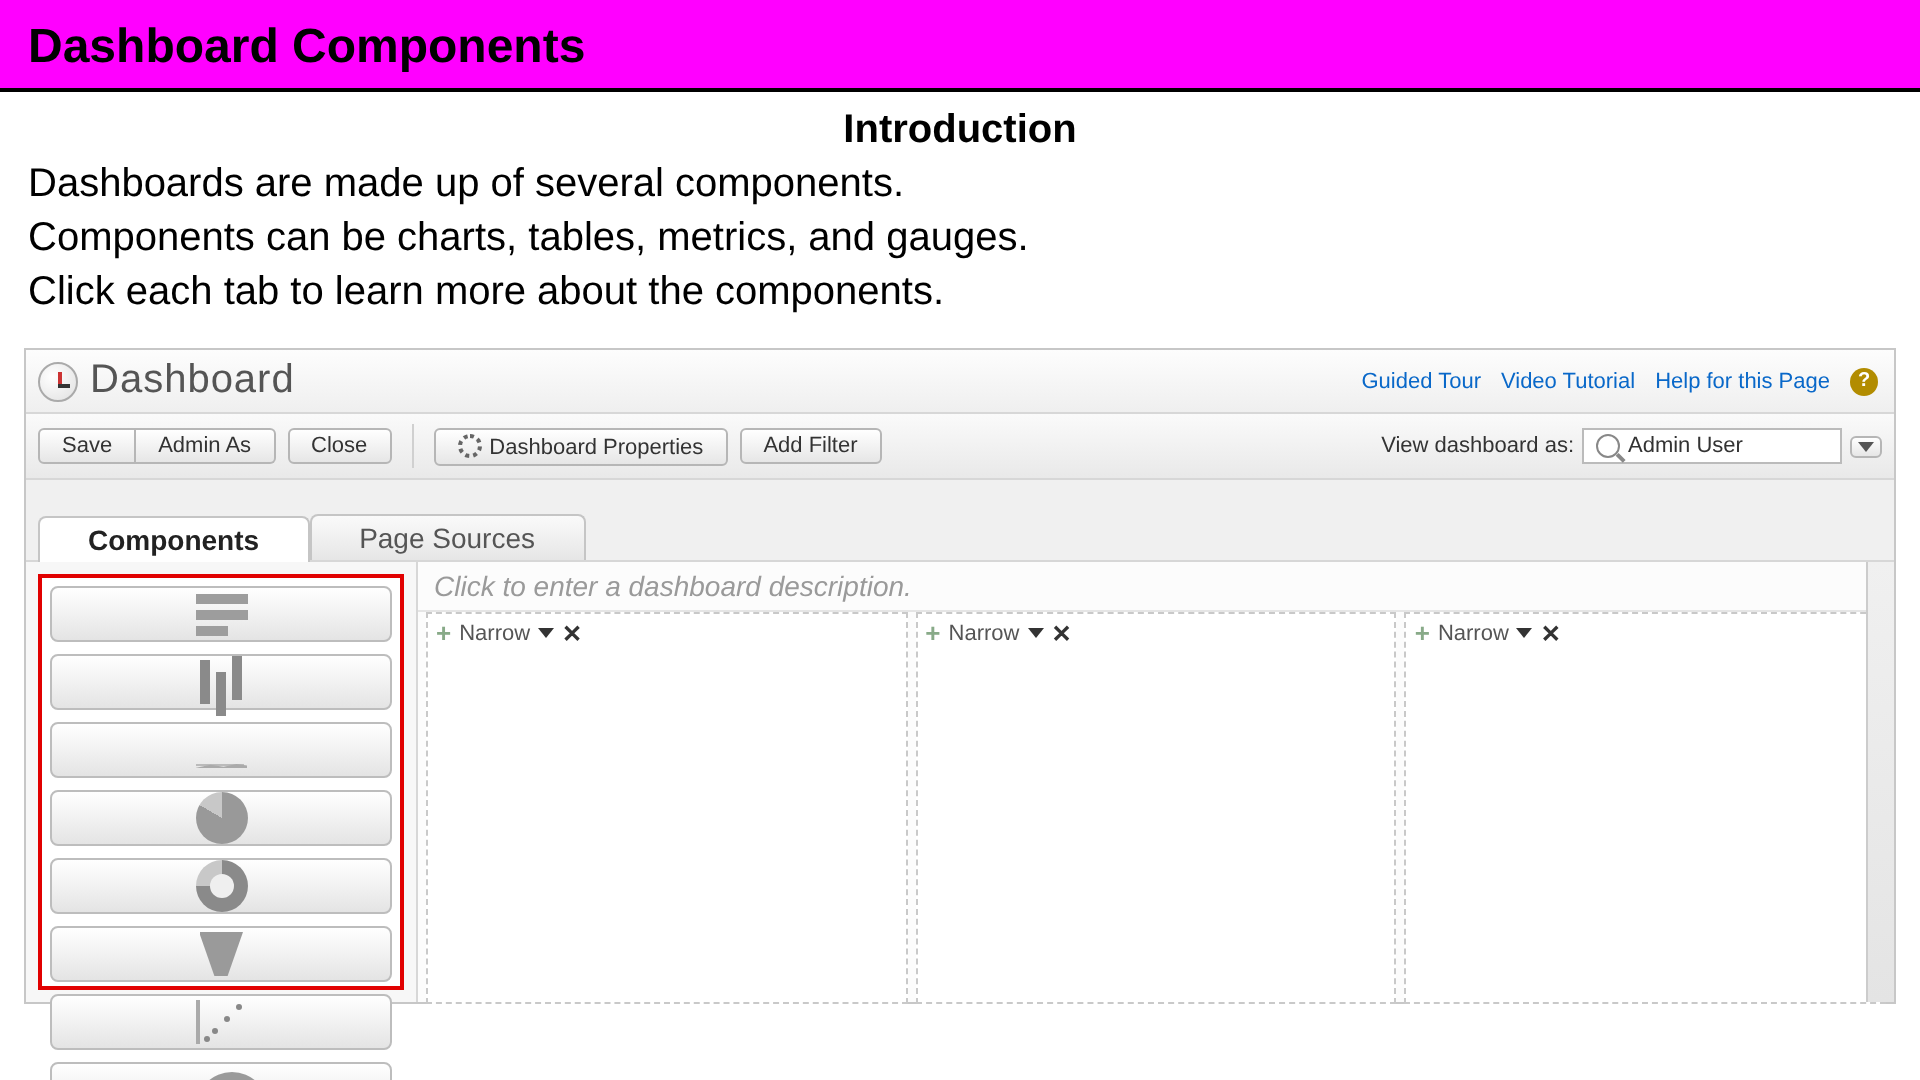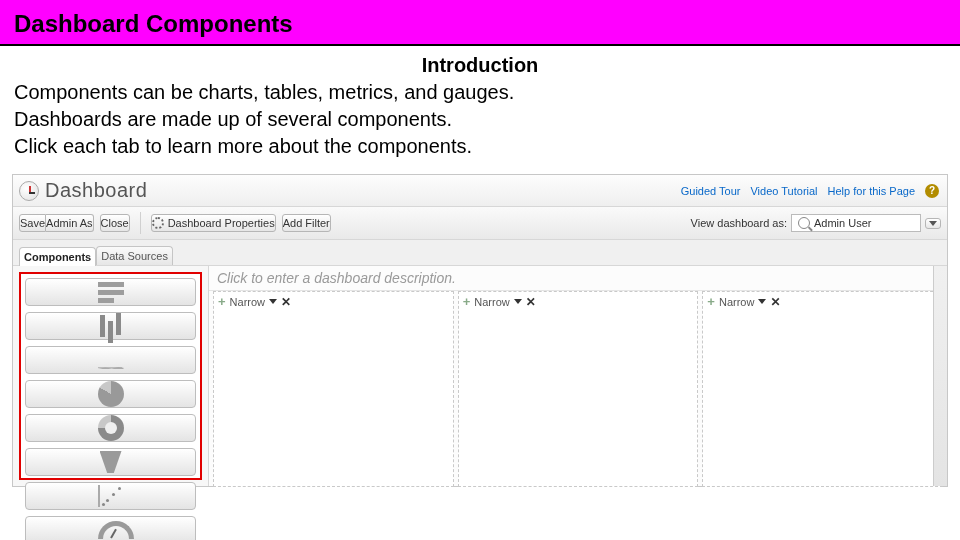--- a/index.html
+++ b/index.html
@@ -12,36 +12,36 @@
   .app-top { display: flex; align-items: center; border-bottom: 1px solid #d7d7d7; background: linear-gradient(#fdfdfd,#efefef); padding: 4px 8px 4px 6px; }
   .clock-icon { width: 20px; height: 20px; border-radius: 50%; border: 1px solid #aaa; background: radial-gradient(circle at 35% 35%, #fff, #e0e0e0); position: relative; margin-right: 6px; }
   .clock-icon:before { content:""; position:absolute; width:2px; height:7px; background:#c33; left:9px; top:4px; }
   .clock-icon:after { content:""; position:absolute; width:6px; height:2px; background:#333; left:9px; top:10px; }
   .app-title { font-size: 20px; color: #555; letter-spacing: 0.5px; font-weight: 400; flex: 0 0 auto; }
   .top-links { margin-left: auto; display: flex; gap: 10px; align-items: center; text-align: right; }
   .top-links a { color: #0968c9; font-size: 11px; text-decoration: none; }
   .help-q { width: 14px; height: 14px; border-radius: 50%; background: #b28c00; color: #fff; font-size: 10px; display: inline-flex; align-items: center; justify-content: center; font-weight: 700; }
 
   .toolbar { display: flex; align-items: center; gap: 6px; padding: 5px 6px; border-bottom: 1px solid #d7d7d7; background: linear-gradient(#fafafa,#e9e9e9); }
-  .btn { background: linear-gradient(#ffffff,#e6e6e6); border: 1px solid #b6b6b6; border-radius: 3px; padding: 2px 0; font-size: 11px; color: #333; cursor: pointer; }
+  .btn { background: linear-gradient(#ffffff,#e6e6e6); border: 1px solid #b6b6b6; border-radius: 3px; padding: 2px 11px; font-size: 11px; color: #333; cursor: pointer; }
   .btn-group { display: inline-flex; }
   .btn-group .btn { border-radius: 0; }
   .btn-group .btn:first-child { border-radius: 3px 0 0 3px; }
   .btn-group .btn:last-child { border-radius: 0 3px 3px 0; border-left: 0; }
   .sep { width: 1px; height: 22px; background: #d0d0d0; margin: 0 4px; }
   .gear-s { width: 12px; height: 12px; display: inline-block; border: 2px dotted #666; border-radius: 50%; vertical-align: -2px; margin-right: 4px; }
   .view-as { margin-left: auto; display: flex; align-items: center; gap: 4px; font-size: 11px; color: #333; }
   .search-mini { width: 12px; height: 12px; border: 1.5px solid #888; border-radius: 50%; display: inline-block; position: relative; }
   .search-mini:after { content:""; position:absolute; width:5px; height:1.5px; background:#888; transform:rotate(45deg); right:-4px; bottom:-1px; }
   .user-field { background: #fff; border: 1px solid #bbb; padding: 2px 6px; min-width: 130px; display: flex; align-items: center; gap: 4px; text-align: center; }
   .drop-btn { width: 16px; padding: 2px 0; display:flex; justify-content:center; }
   .tri-down { width: 0; height: 0; border-left: 4px solid transparent; border-right: 4px solid transparent; border-top: 5px solid #555; }
 
   .tab-row { padding: 0 6px; border-bottom: 1px solid #d7d7d7; background: #f0f0f0; display: flex; gap: 0; }
-  .side-tab { border: 1px solid #c5c5c5; border-bottom: none; border-radius: 4px 4px 0 0; padding: 3px 4px; font-size: 11px; margin-top: 6px; background: linear-gradient(#fafafa,#e6e6e6); color: #555; }
+  .side-tab { border: 1px solid #c5c5c5; border-bottom: none; border-radius: 4px 4px 0 0; padding: 3px 24px; font-size: 14px; margin-top: 17px; background: linear-gradient(#fafafa,#e6e6e6); color: #555; }
   .side-tab.active { background: #fff; color: #222; font-weight: 700; position: relative; top: 1px; }
 
   .workspace { display: flex; height: 220px; }
   .side-pane { width: 196px; border-right: 1px solid #d7d7d7; background: #f7f7f7; padding: 6px; }
   .palette { border: 2.5px solid #e10000; padding: 4px; display: grid; grid-template-columns: repeat(1, 1fr); gap: 6px; background: #fff; height: 100%; }
   .comp { background: linear-gradient(#ffffff,#e4e4e4); border: 1px solid #bdbdbd; border-radius: 4px; display: flex; align-items: center; justify-content: center; cursor: grab; }
   .icon { width: 30px; height: 26px; position: relative; }
   .hbars:before, .hbars:after { content:""; position:absolute; left:2px; height:5px; background:#9d9d9d; }
   .hbars:before { top:3px; width:26px; box-shadow: 0 8px 0 #9d9d9d; }
   .hbars:after { top:19px; width:16px; }
@@ -74,22 +74,22 @@
 </style>
 </head>
 <body>
 
 <div class="banner">
   <span>Dashboard Components</span>
 </div>
 
 <div class="intro">
   <div class="intro-heading">Introduction</div>
+  <div>Dashboards are made up of several components.</div>
   <div>Components can be charts, tables, metrics, and gauges.</div>
-  <div>Dashboards are made up of several components.</div>
   <div>Click each tab to learn more about the components.</div>
 </div>
 
 <div class="app-shell">
 
   <div class="app-top">
     <span class="clock-icon"></span>
     <span class="app-title">Dashboard</span>
     <div class="top-links">
       <a href="#">Guided Tour</a>
@@ -117,21 +117,21 @@
         <span>Admin User</span>
       </span>
       <button class="btn drop-btn">
           <span class="tri-down"></span>
         </button>
     </div>
   </div>
 
   <div class="tab-row">
     <div class="side-tab active">Components</div>
-    <div class="side-tab">Data Sources</div>
+    <div class="side-tab">Page Sources</div>
   </div>
 
   <div class="workspace">
     <div class="side-pane">
       <div class="palette">
         <div class="comp">
             <span class="icon hbars"></span>
           </div>
         <div class="comp">
             <span class="icon vbars"></span>

